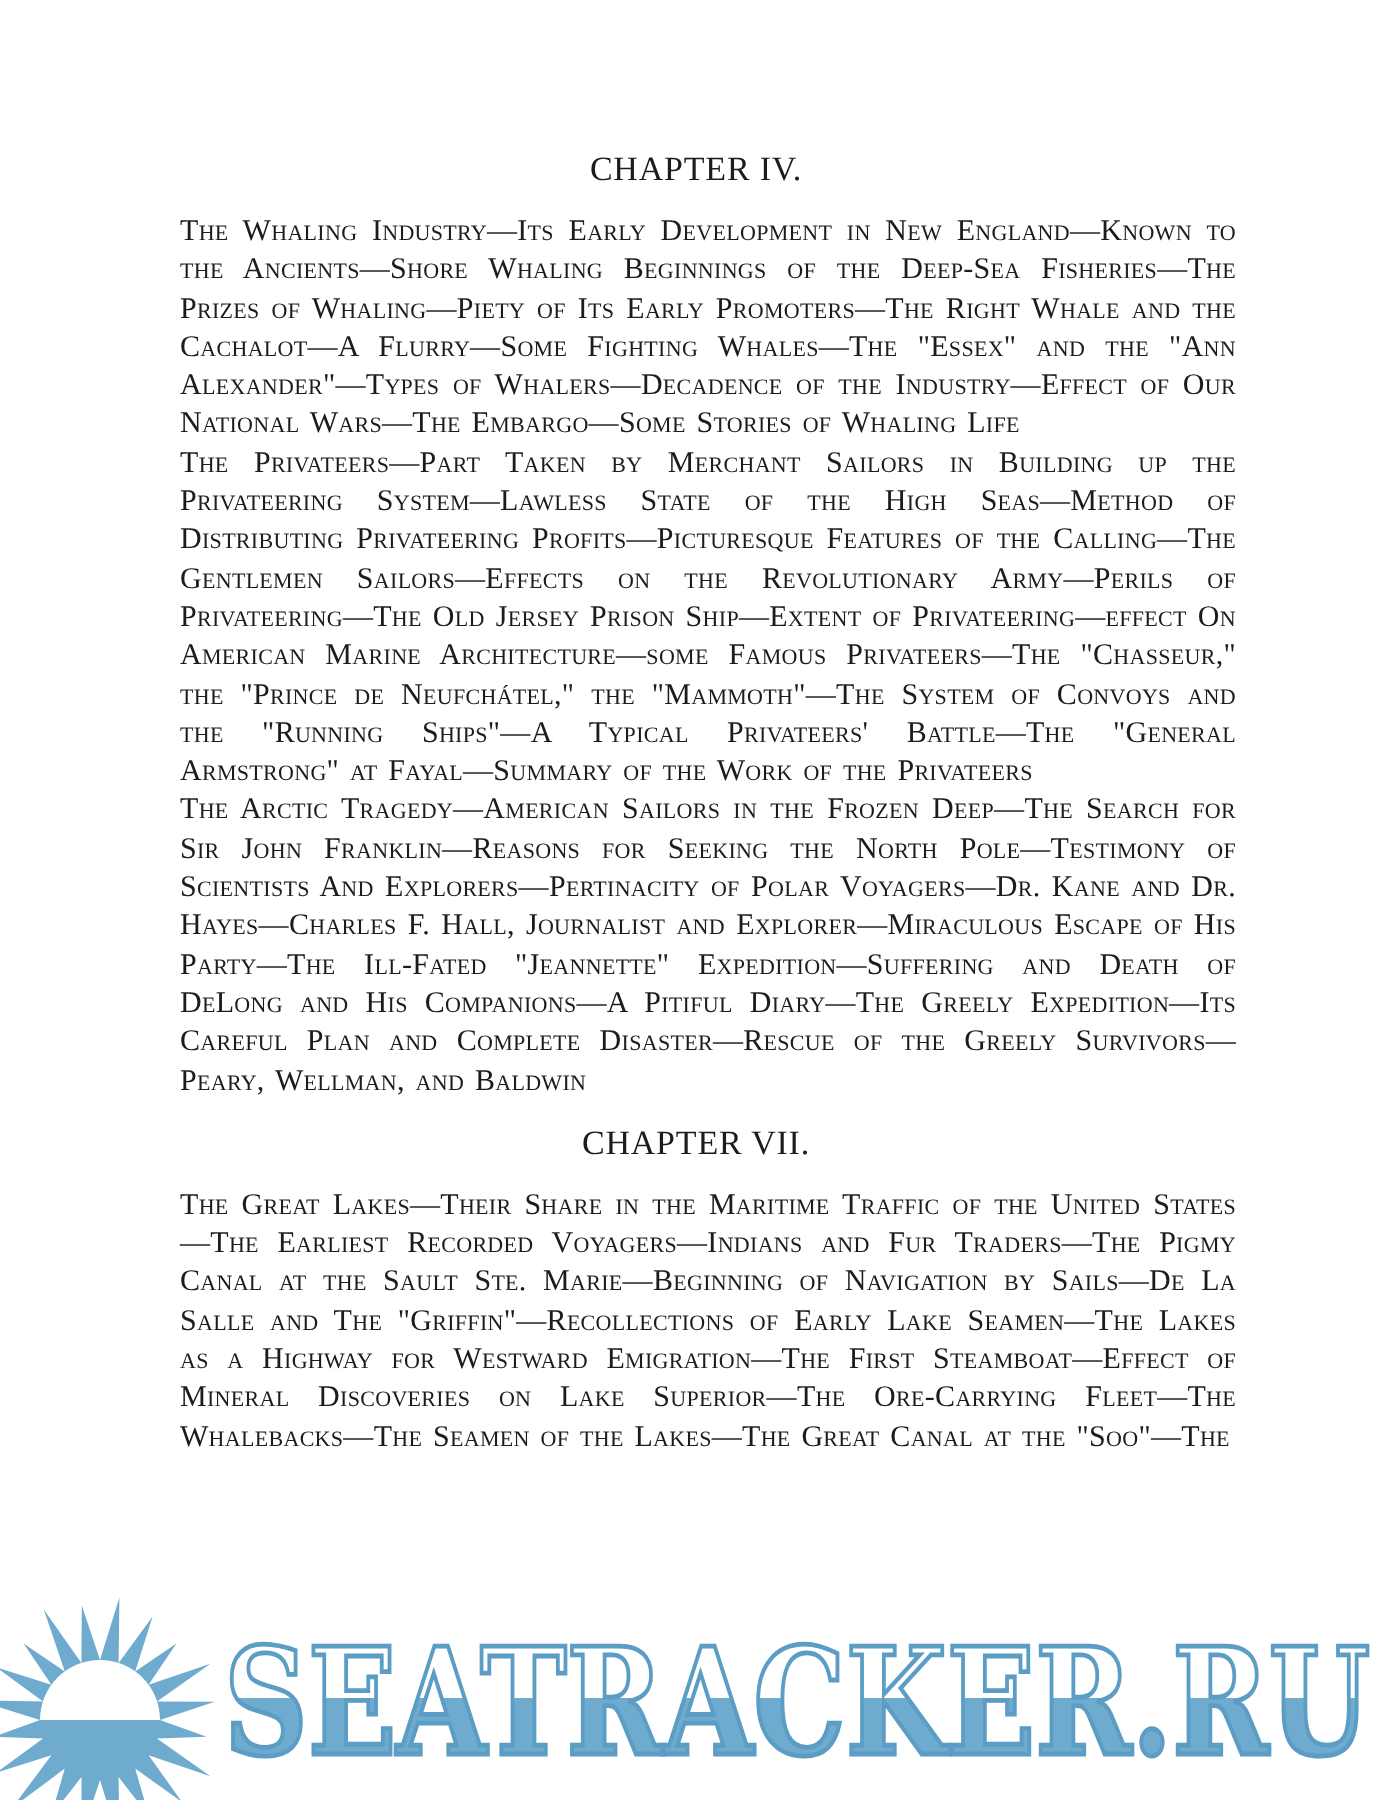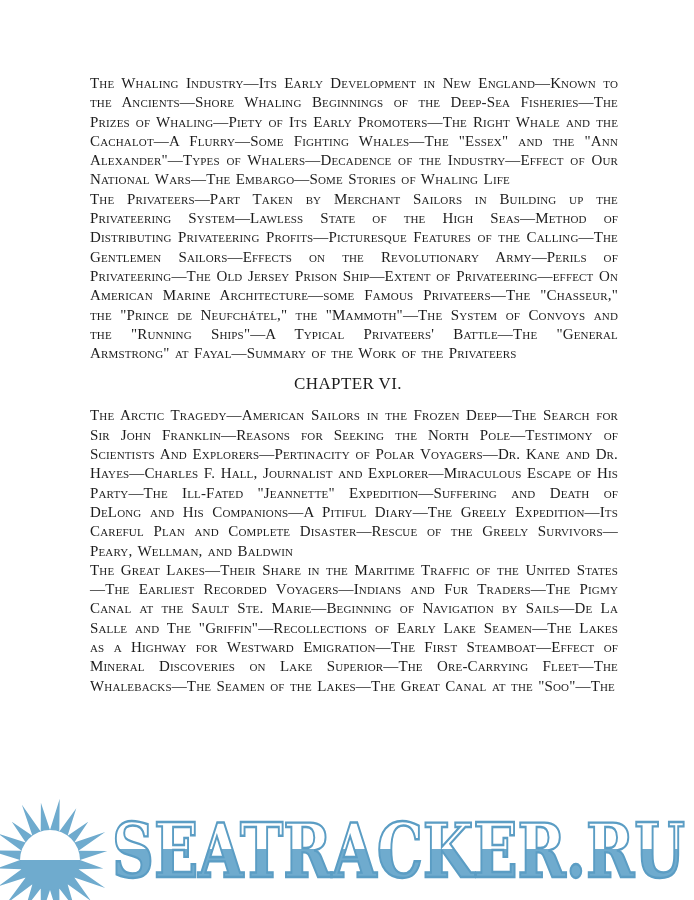--- a/index.html
+++ b/index.html
@@ -44,33 +44,34 @@
     pointer-events: none;
   }
   .watermark svg { display: block; }
 </style>
 </head>
 <body>
 
 <div class="page-content">
 
   <section class="chapter-section">
+    <h2 class="chapter-heading">CHAPTER IV.</h2>
     <p class="chapter-body">The Whaling Industry—Its Early Development in New England—Known to the Ancients—Shore Whaling Beginnings of the Deep-Sea Fisheries—The Prizes of Whaling—Piety of Its Early Promoters—The Right Whale and the Cachalot—A Flurry—Some Fighting Whales—The "Essex" and the "Ann Alexander"—Types of Whalers—Decadence of the Industry—Effect of Our National Wars—The Embargo—Some Stories of Whaling Life</p>
   </section>
 
   <section class="chapter-section">
     <p class="chapter-body">The Privateers—Part Taken by Merchant Sailors in Building up the Privateering System—Lawless State of the High Seas—Method of Distributing Privateering Profits—Picturesque Features of the Calling—The Gentlemen Sailors—Effects on the Revolutionary Army—Perils of Privateering—The Old Jersey Prison Ship—Extent of Privateering—effect On American Marine Architecture—some Famous Privateers—The "Chasseur," the "Prince de Neufchátel," the "Mammoth"—The System of Convoys and the "Running Ships"—A Typical Privateers' Battle—The "General Armstrong" at Fayal—Summary of the Work of the Privateers</p>
   </section>
 
   <section class="chapter-section">
-    <h2 class="chapter-heading">CHAPTER VI.</h2>
     <p class="chapter-body">The Arctic Tragedy—American Sailors in the Frozen Deep—The Search for Sir John Franklin—Reasons for Seeking the North Pole—Testimony of Scientists And Explorers—Pertinacity of Polar Voyagers—Dr. Kane and Dr. Hayes—Charles F. Hall, Journalist and Explorer—Miraculous Escape of His Party—The Ill-Fated "Jeannette" Expedition—Suffering and Death of DeLong and His Companions—A Pitiful Diary—The Greely Expedition—Its Careful Plan and Complete Disaster—Rescue of the Greely Survivors—Peary, Wellman, and Baldwin</p>
   </section>
 
   <section class="chapter-section">
+    <h2 class="chapter-heading">CHAPTER VII.</h2>
     <p class="chapter-body">The Great Lakes—Their Share in the Maritime Traffic of the United States—The Earliest Recorded Voyagers—Indians and Fur Traders—The Pigmy Canal at the Sault Ste. Marie—Beginning of Navigation by Sails—De La Salle and The "Griffin"—Recollections of Early Lake Seamen—The Lakes as a Highway for Westward Emigration—The First Steamboat—Effect of Mineral Discoveries on Lake Superior—The Ore-Carrying Fleet—The Whalebacks—The Seamen of the Lakes—The Great Canal at the "Soo"—The</p>
   </section>
 
 </div>
 
 <div class="watermark">
   <svg width="694" height="110" viewBox="0 0 694 110" xmlns="http://www.w3.org/2000/svg">
     <defs>
       <linearGradient id="wm-grad" gradientUnits="userSpaceOnUse" x1="0" y1="0" x2="0" y2="110">
         <stop offset="0" stop-color="#ffffff"></stop>

